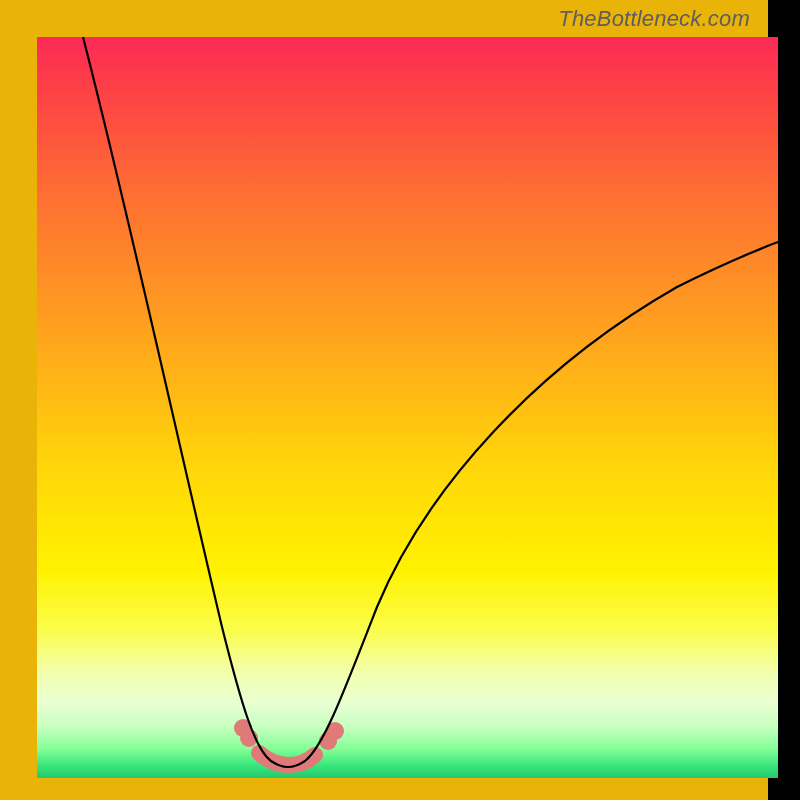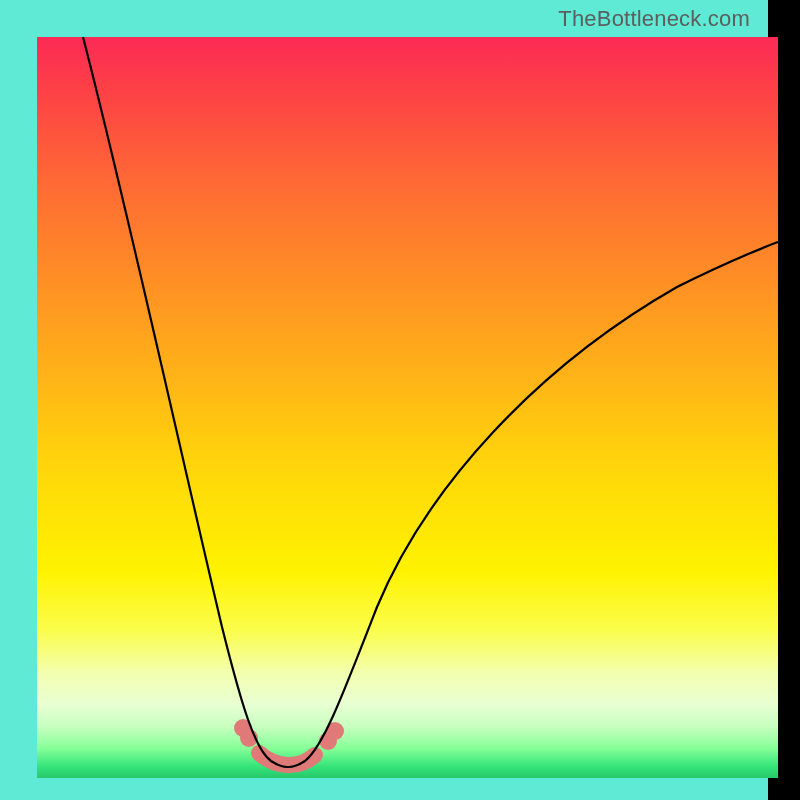--- a/index.html
+++ b/index.html
@@ -8,21 +8,22 @@
     width: 800px;
     height: 800px;
     background: #000;
     font-family: Arial, Helvetica, sans-serif;
     overflow: hidden;
   }
   .frame {
     position: absolute;
     left: 0; top: 0;
     width: 768px; height: 800px;
-    background: #5eead4;
+    background: #eab308;
+    font-style: italic;
   }
   .plot-area {
     position: absolute;
     left: 37px;
     top: 37px;
     width: 741px;
     height: 741px;
     
     background: linear-gradient(
       to bottom,

